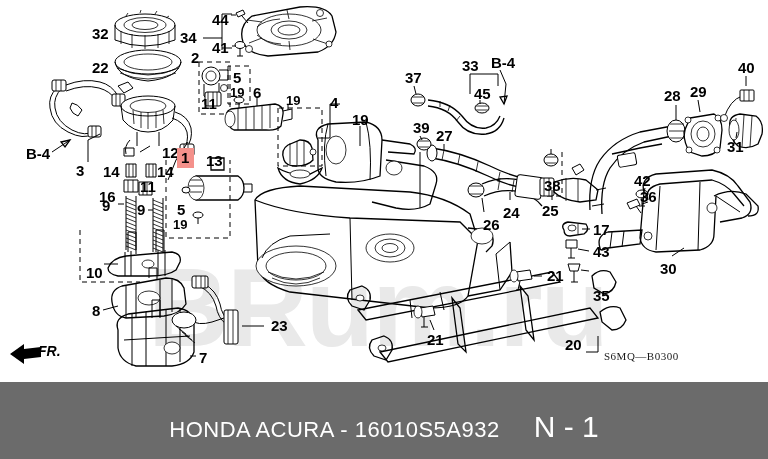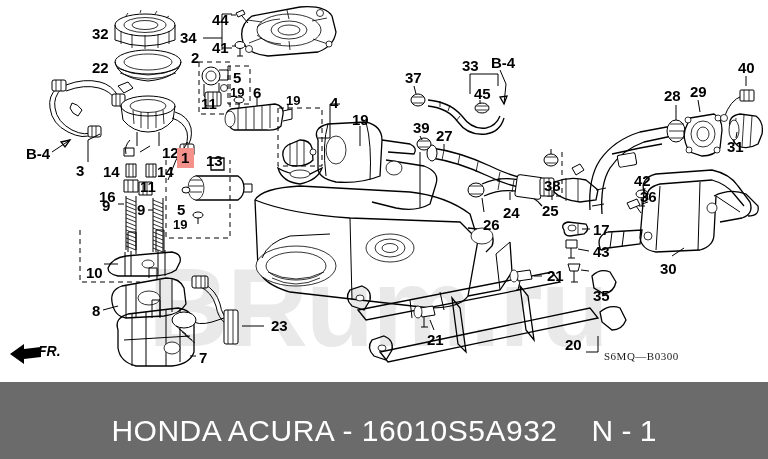--- a/index.html
+++ b/index.html
@@ -15,21 +15,21 @@
   .frlabel{position:absolute;font-family:"Liberation Sans",sans-serif;font-weight:bold;font-size:14px;
            font-style:italic;color:#000;white-space:nowrap;}
   #watermark{position:absolute;left:148px;top:252px;width:520px;height:120px;
              font-family:"Liberation Sans",sans-serif;font-weight:bold;font-size:112px;
              color:#e9e9e9;letter-spacing:-2px;line-height:112px;white-space:nowrap;
              user-select:none;pointer-events:none;}
   #banner{position:absolute;left:0;top:382px;width:768px;height:77px;background:#6b6b6b;
           display:flex;align-items:center;justify-content:center;}
   #banner-inner{display:flex;align-items:baseline;color:#fff;
                 font-family:"Liberation Sans",sans-serif;font-weight:normal;}
-  #banner-title{font-size:30px;letter-spacing:.5px;white-space:nowrap;margin-top:20px;}
+  #banner-title{font-size:22px;letter-spacing:.5px;white-space:nowrap;margin-top:20px;}
   #banner-page{font-size:30px;margin-left:34px;white-space:nowrap;}
   .ln{stroke:#000;stroke-width:1;fill:none;}
   .ln2{stroke:#000;stroke-width:1.3;fill:none;}
   .dash{stroke:#000;stroke-width:1;fill:none;stroke-dasharray:5 4;}
   .thin{stroke:#000;stroke-width:.8;fill:none;}
   .fillw{fill:#ffffff;stroke:#000;stroke-width:1;}
   .fillw2{fill:#ffffff;stroke:#000;stroke-width:.8;}
 </style>
 </head>
 <body>

